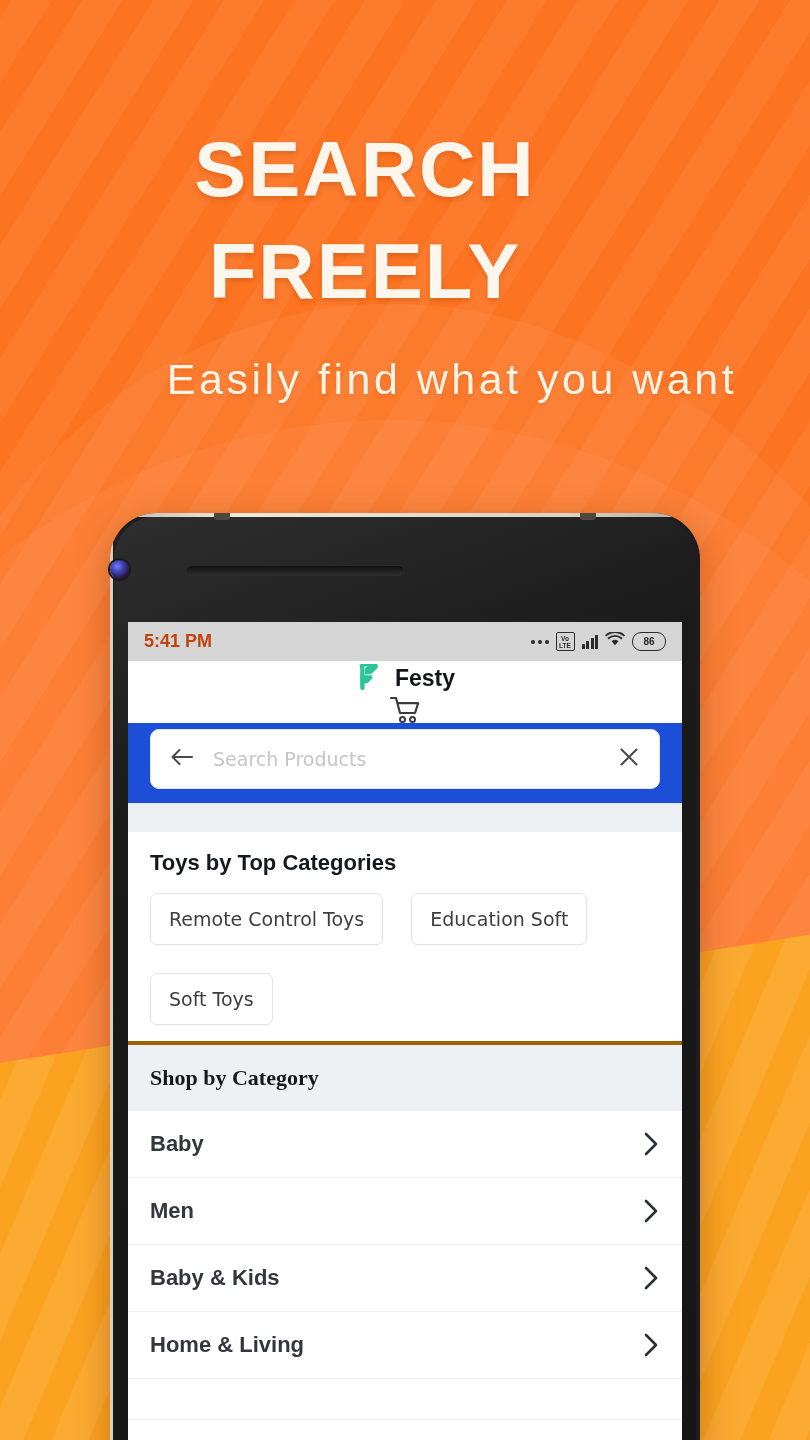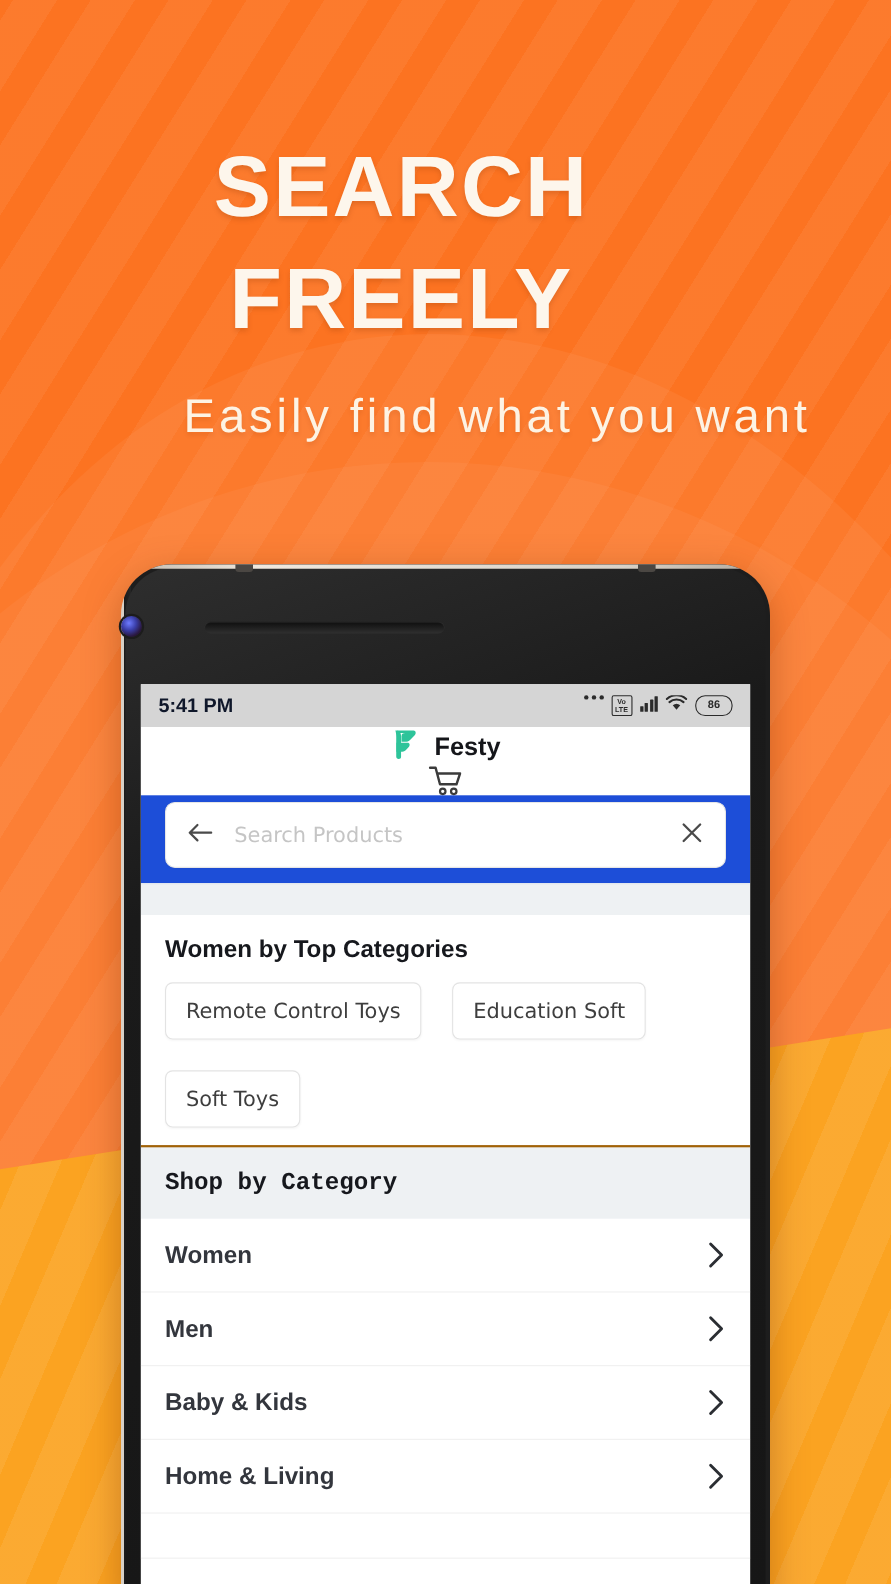--- a/index.html
+++ b/index.html
@@ -199,26 +199,26 @@
     background: #d5d5d5;
     display: flex;
     align-items: center;
     justify-content: space-between;
     padding: 0 16px;
     box-sizing: border-box;
   }
   .status-time {
     font-size: 18px;
     font-weight: bold;
-    color: #0f172a;
+    color: #c2410c;
     font-family: "Liberation Sans", sans-serif;
   }
   .status-icons {
     display: flex;
-    align-items: flex-start;
+    align-items: center;
     gap: 7px;
   }
   .dots-icon {
     display: flex;
     gap: 3px;
     align-items: center;
   }
   .dots-icon i {
     width: 4px; height: 4px; border-radius: 50%;
     background: #2b2b2b; display: block;
@@ -319,22 +319,22 @@
     white-space: nowrap;
   }
 
   
   .cat-header {
     background: #eef1f3;
     padding: 20px 22px;
     font-size: 22px;
     font-weight: bold;
     color: #16181d;
-    font-family: Liberation Mono, monospace;
-    border-top: 2px solid #a16207;
+    font-family: Liberation Serif, serif;
+    border-top: 4px solid #a16207;
   }
   .cat-list { background: #fff; }
   .cat-row {
     display: flex;
     align-items: center;
     justify-content: space-between;
     padding: 20px 22px;
     border-bottom: 1px solid #f0f0f0;
   }
   .cat-label {
@@ -438,33 +438,33 @@
           <svg width="24" height="24" viewBox="0 0 24 24">
             <path d="M4.5 4.5 L19.5 19.5 M19.5 4.5 L4.5 19.5" stroke="#4a4a4a" stroke-width="2.1" stroke-linecap="round"></path>
           </svg>
         </span>
       </div>
     </div>
 
     <div class="divider-band"></div>
 
     <div class="top-cats">
-      <div class="section-title">Women by Top Categories</div>
+      <div class="section-title">Toys by Top Categories</div>
       <div class="chips">
         <div class="chip">Remote Control Toys</div>
         <div class="chip">Education Soft</div>
         <div class="chip">Soft Toys</div>
       </div>
     </div>
 
     <div class="cat-header">Shop by Category</div>
 
     <div class="cat-list">
       <div class="cat-row">
-        <span class="cat-label">Women</span>
+        <span class="cat-label">Baby</span>
         <span class="chev">
           <svg width="18" height="26" viewBox="0 0 18 26">
               <path d="M4 3 L14 13 L4 23" stroke="#2b2e33" stroke-width="2.6" fill="none" stroke-linecap="round" stroke-linejoin="round"></path>
             </svg>
         </span>
       </div>
       <div class="cat-row">
         <span class="cat-label">Men</span>
         <span class="chev">
           <svg width="18" height="26" viewBox="0 0 18 26">

